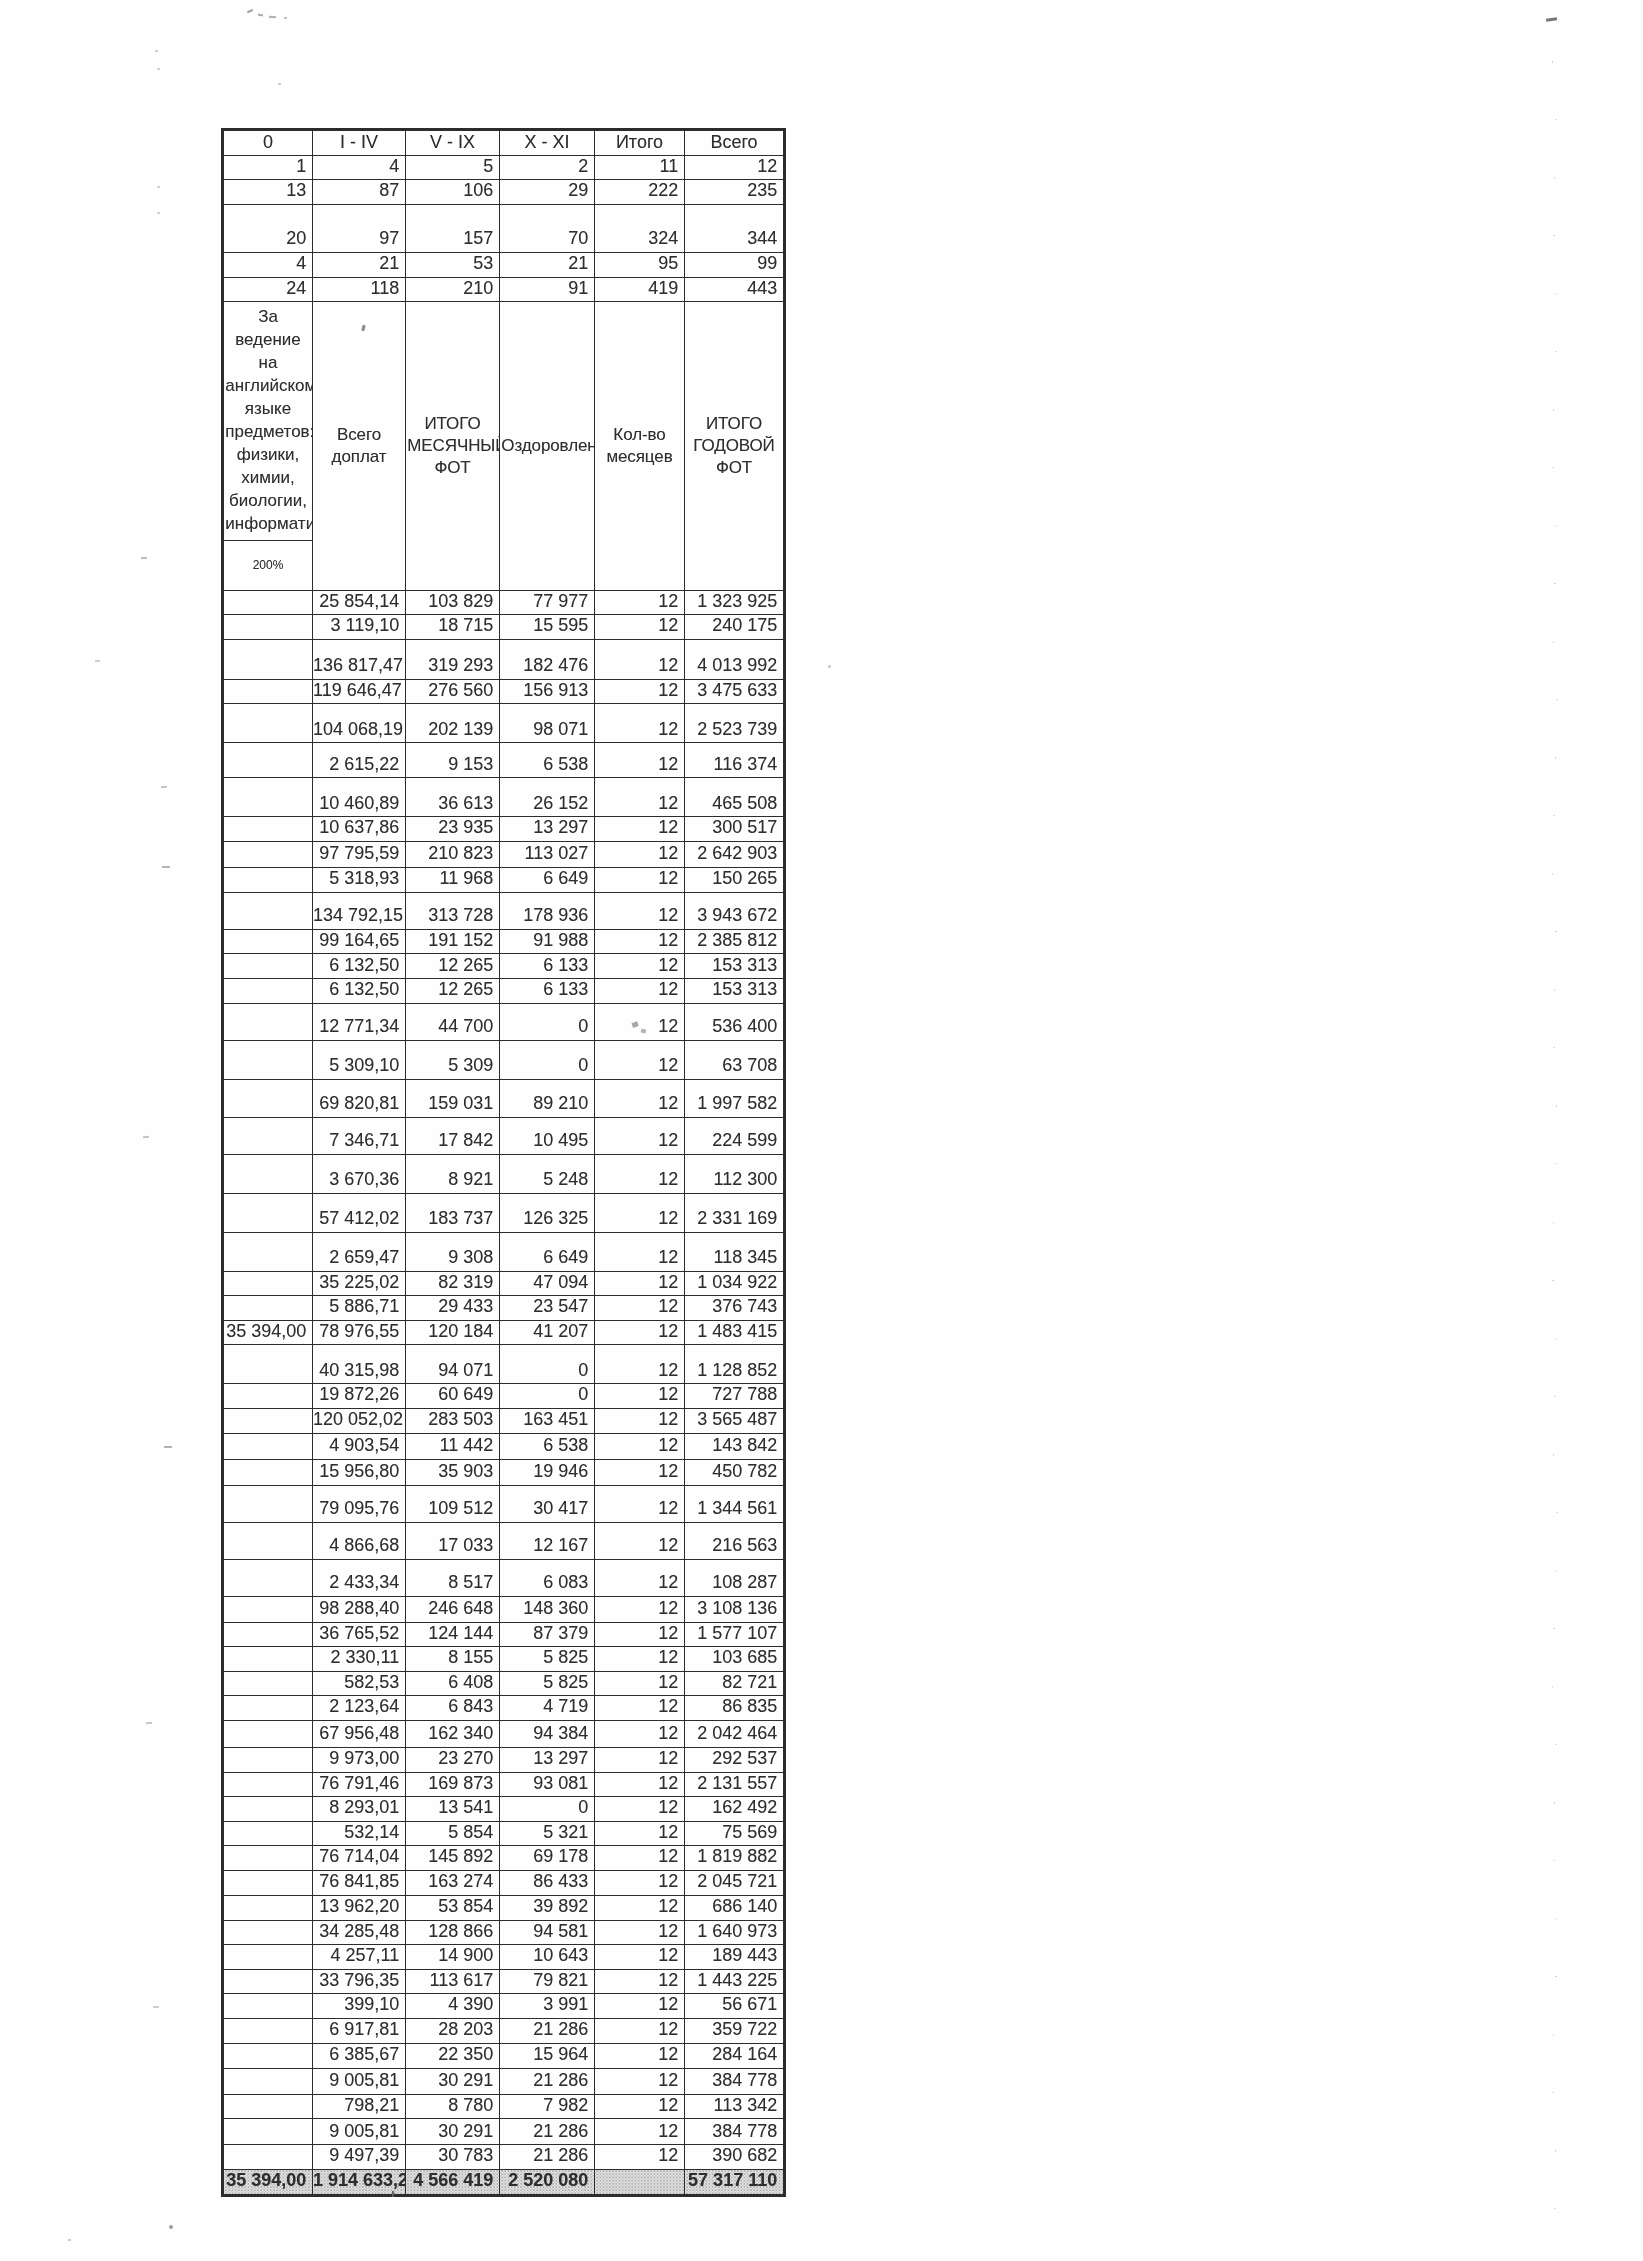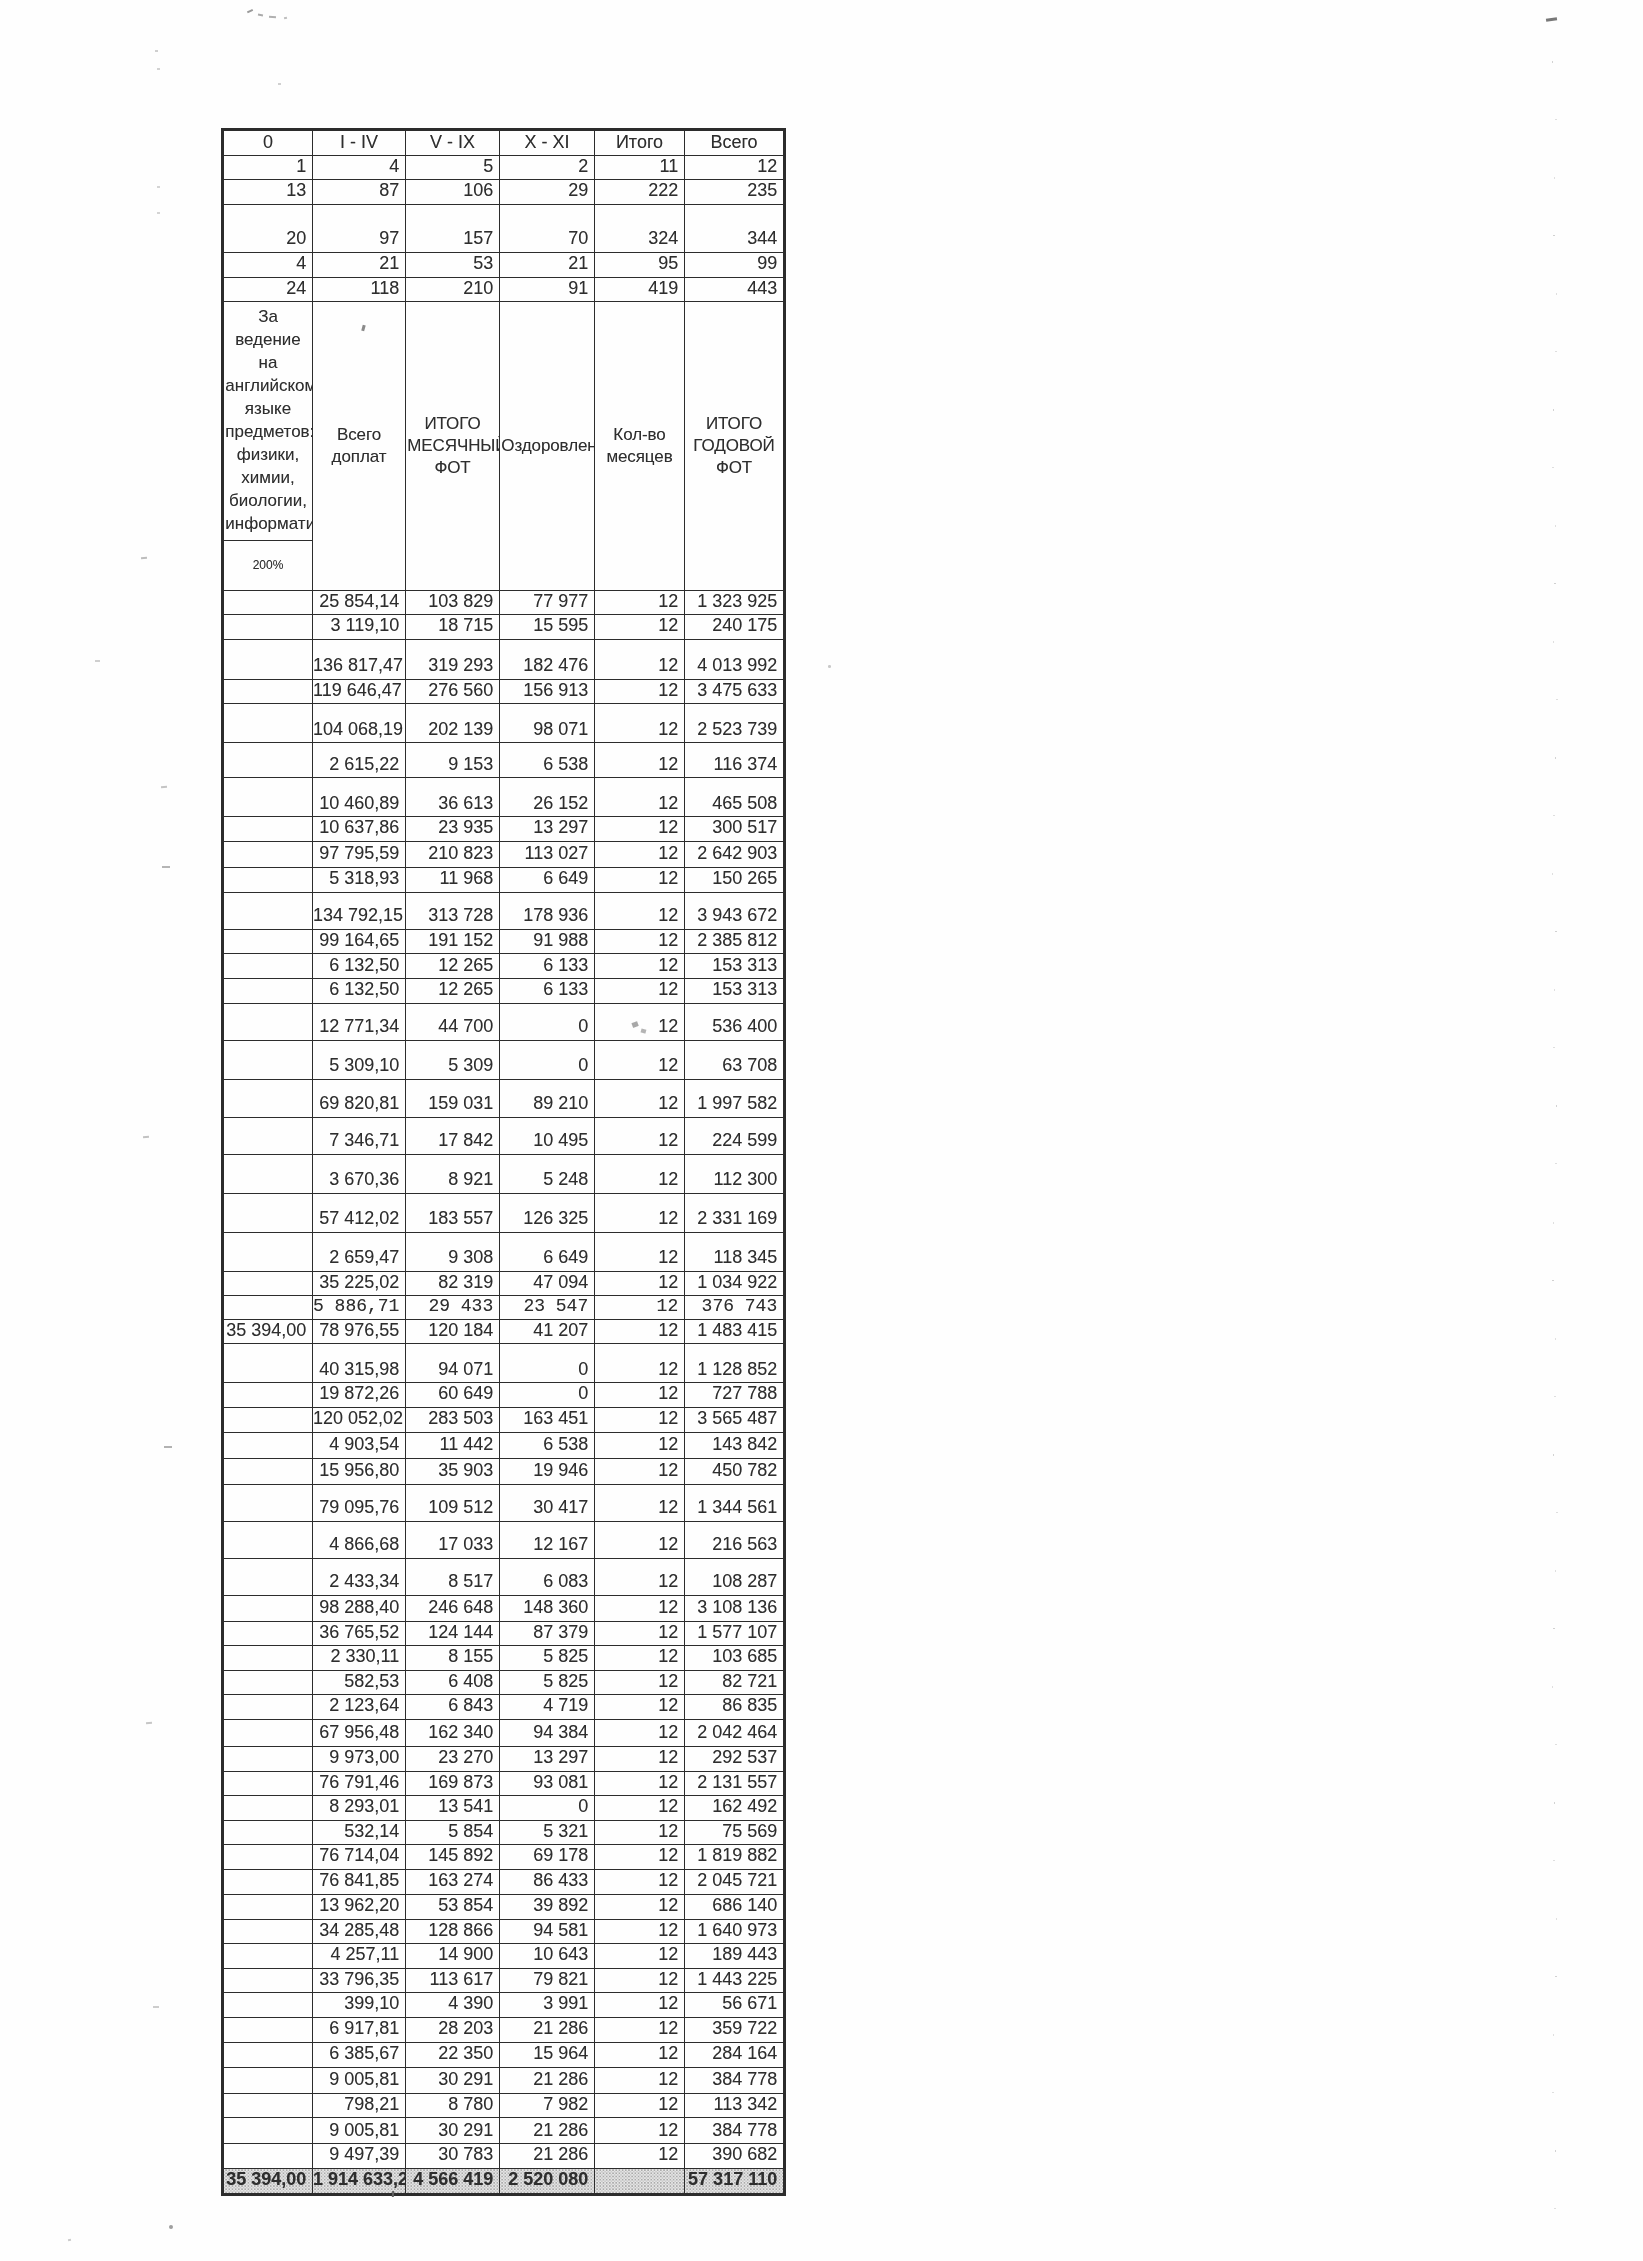--- a/index.html
+++ b/index.html
@@ -290,42 +290,42 @@
           <td class="num"></td>
           <td class="num">3 670,36</td>
           <td class="num">8 921</td>
           <td class="num">5 248</td>
           <td class="num">12</td>
           <td class="num">112 300</td>
         </tr>
         <tr style="height: 39px;">
           <td class="num"></td>
           <td class="num">57 412,02</td>
-          <td class="num">183 557</td>
+          <td class="num">183 737</td>
           <td class="num">126 325</td>
           <td class="num">12</td>
           <td class="num">2 331 169</td>
         </tr>
         <tr style="height: 39px;">
           <td class="num"></td>
           <td class="num">2 659,47</td>
           <td class="num">9 308</td>
           <td class="num">6 649</td>
           <td class="num">12</td>
           <td class="num">118 345</td>
         </tr>
         <tr style="height: 24px;">
           <td class="num"></td>
           <td class="num">35 225,02</td>
           <td class="num">82 319</td>
           <td class="num">47 094</td>
           <td class="num">12</td>
           <td class="num">1 034 922</td>
         </tr>
-        <tr style="height: 23px; font-family: Liberation Mono, monospace;">
+        <tr style="height: 23px;">
           <td class="num"></td>
           <td class="num">5 886,71</td>
           <td class="num">29 433</td>
           <td class="num">23 547</td>
           <td class="num">12</td>
           <td class="num">376 743</td>
         </tr>
         <tr style="height: 24px;">
           <td class="num">35 394,00</td>
           <td class="num">78 976,55</td>

